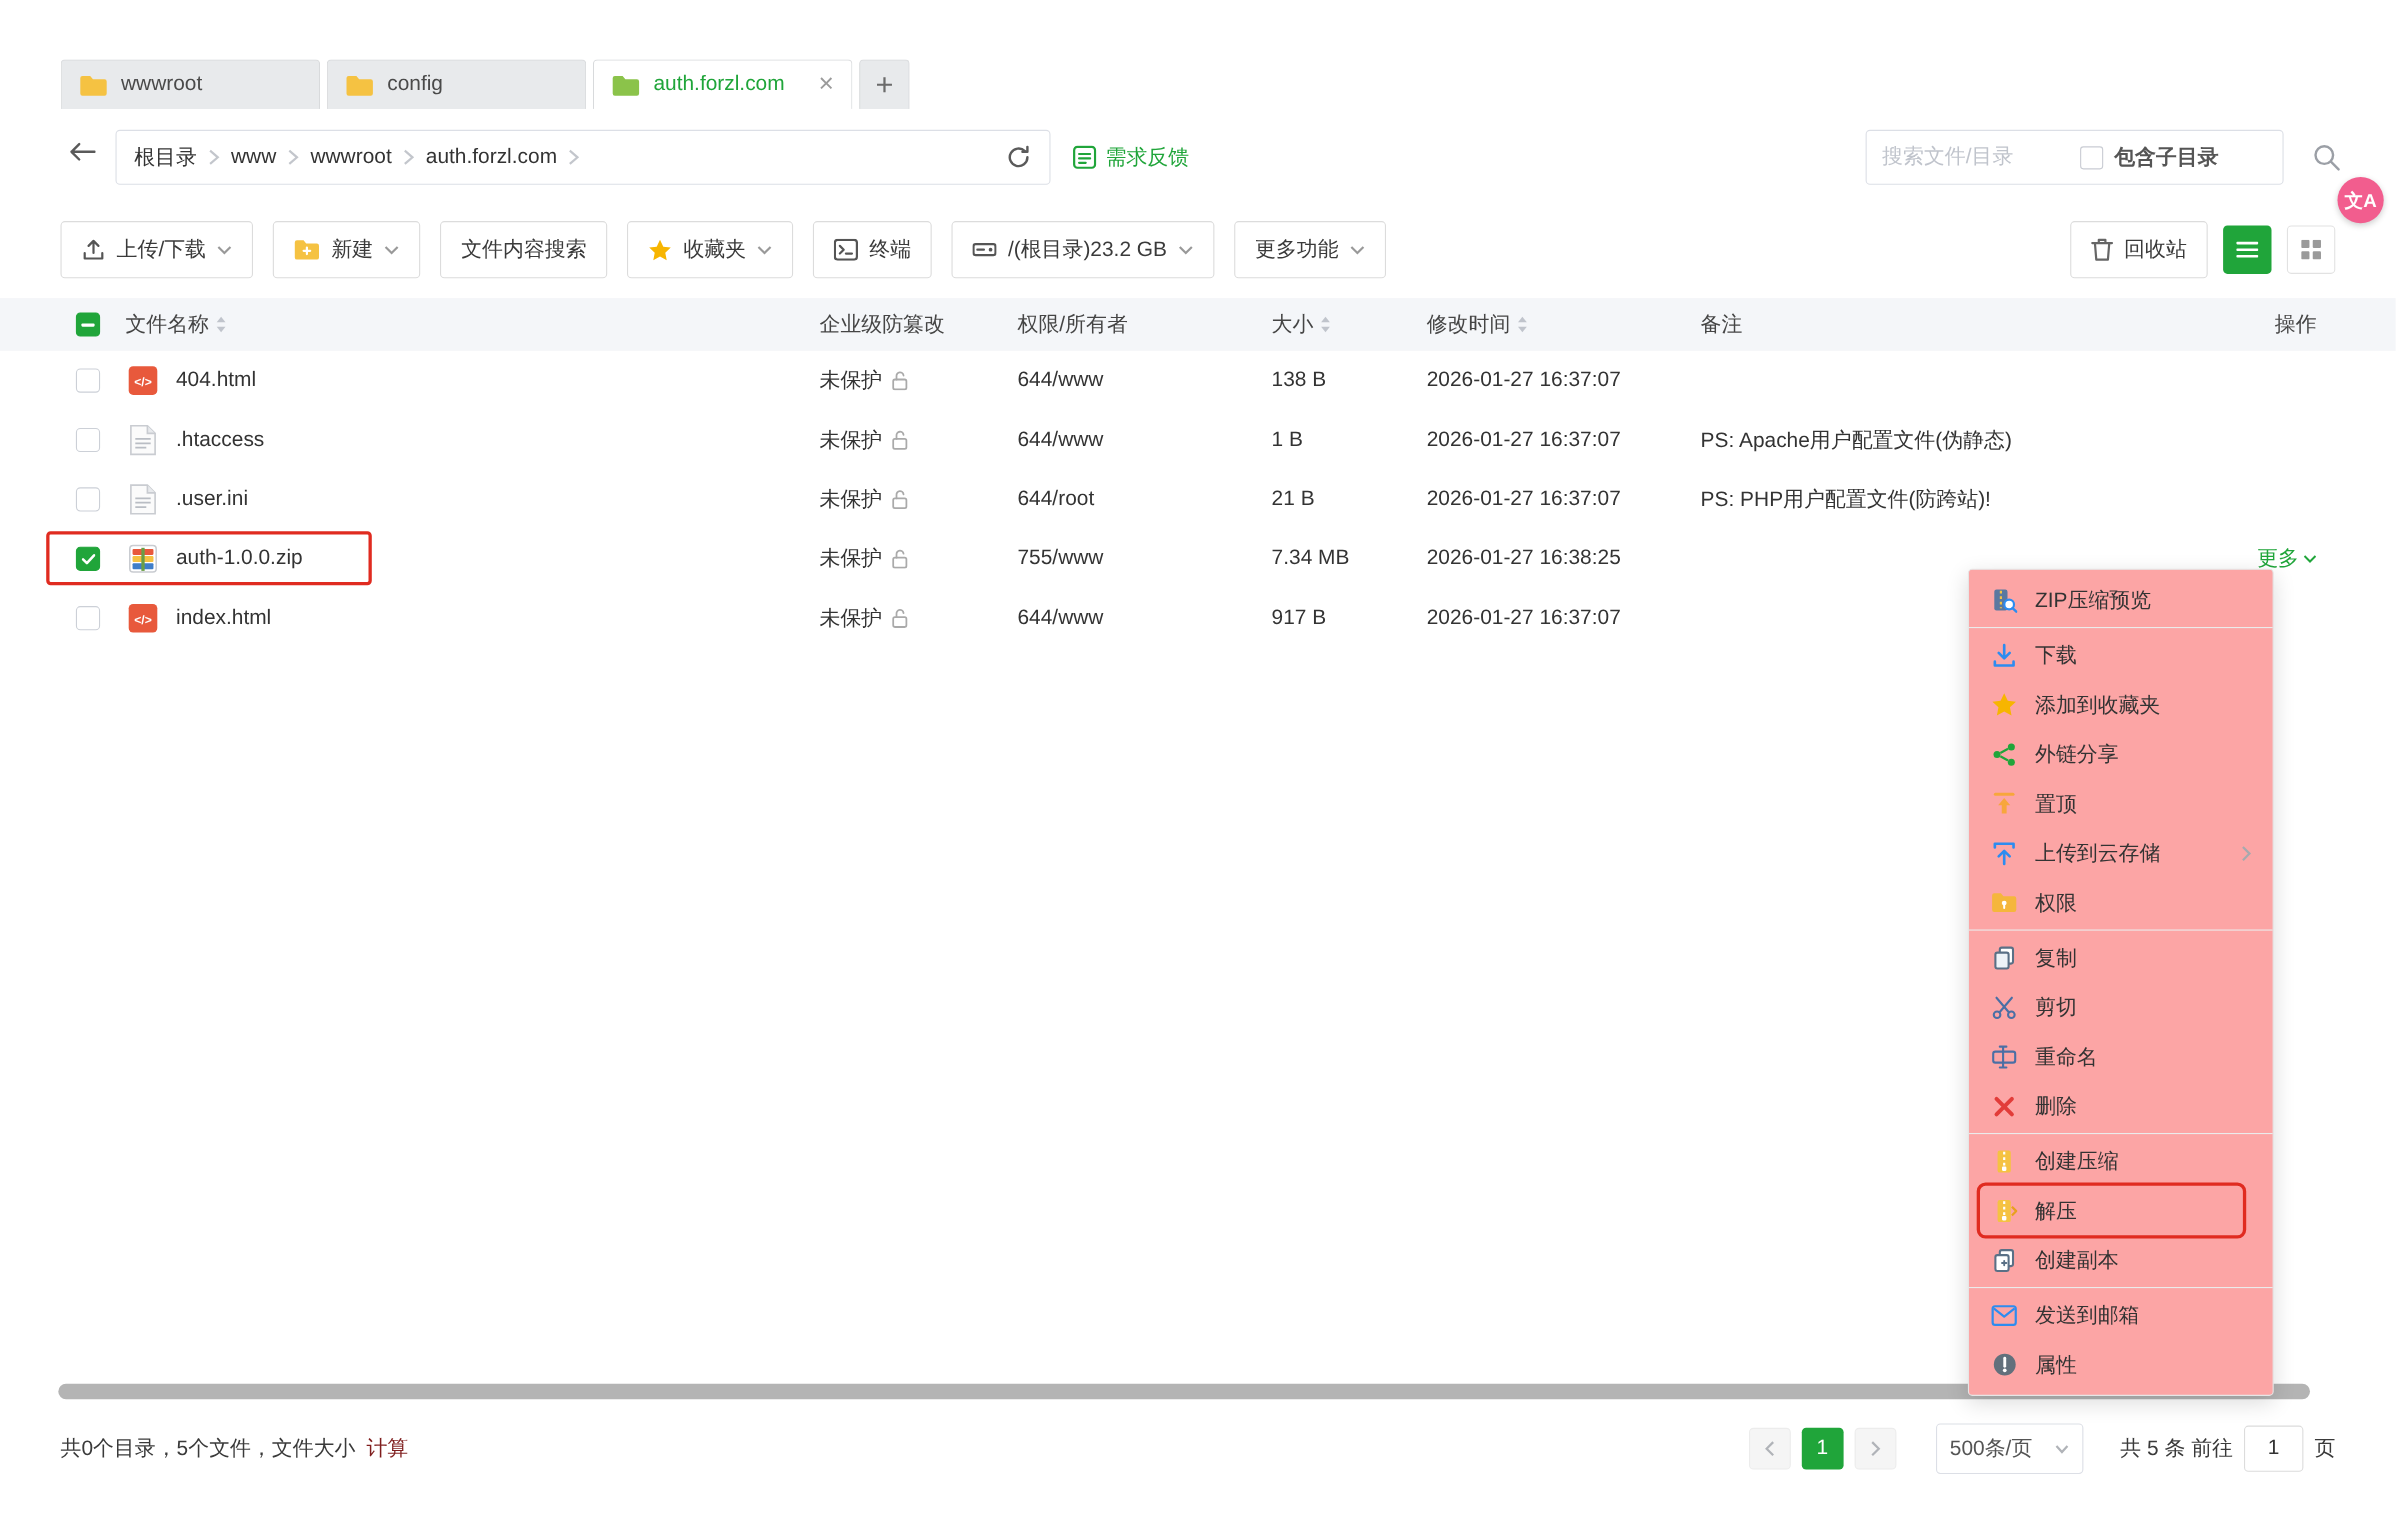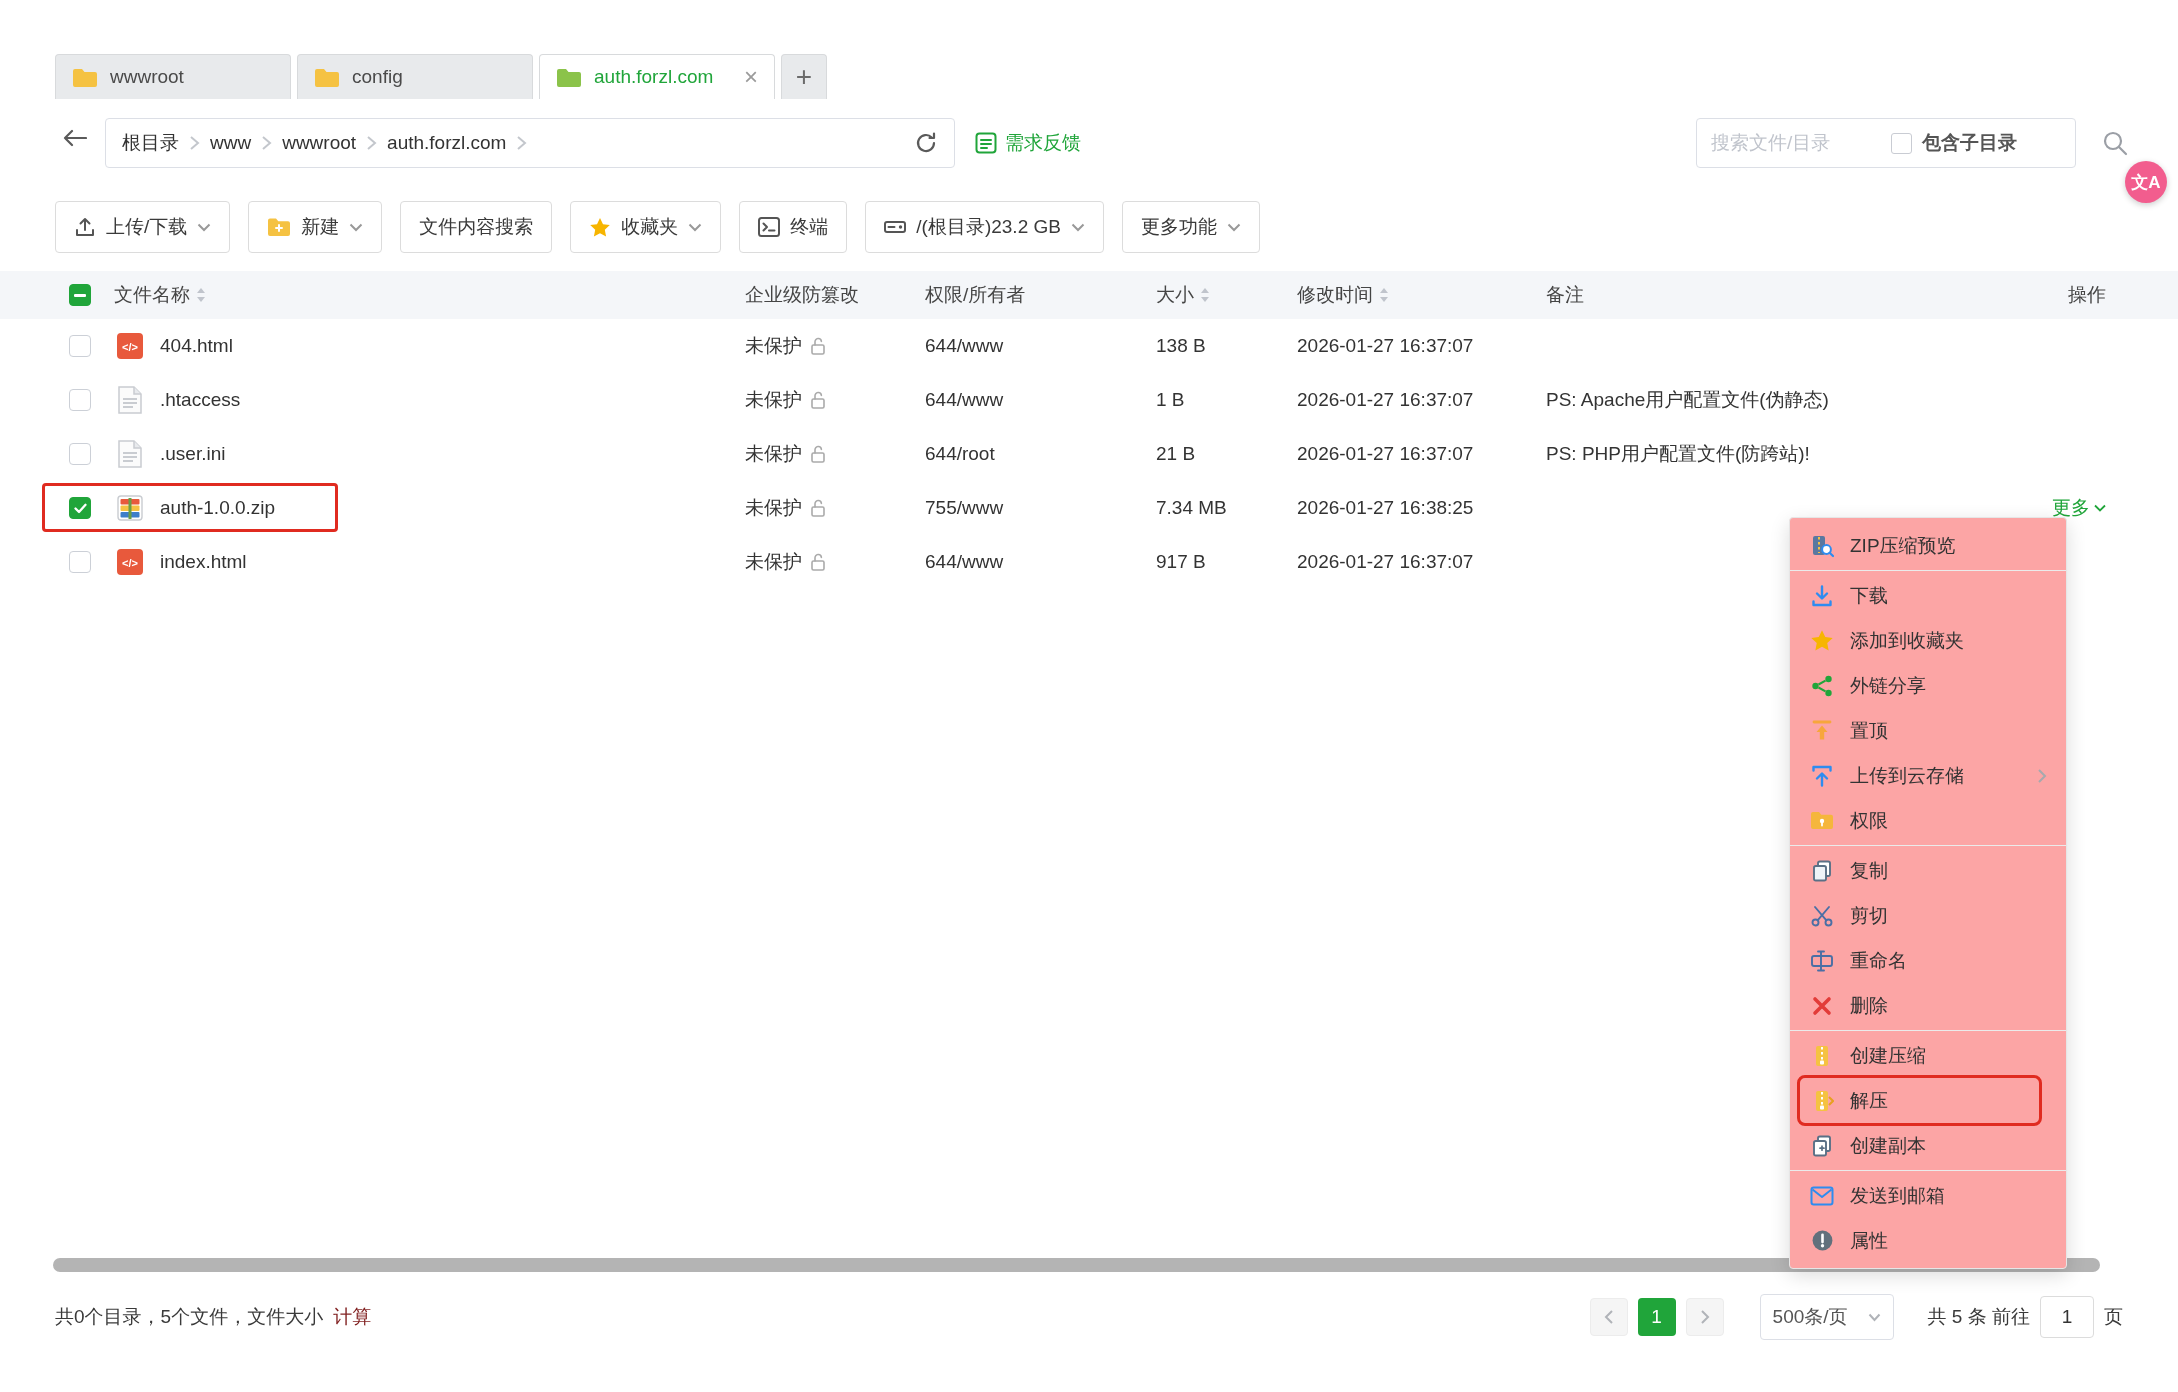--- a/index.html
+++ b/index.html
@@ -291,20 +291,43 @@
       </span>
   </div>
   <div class="tbtn">
     <span>更多功能</span>
     <span>
         <svg width="14" height="9" viewBox="0 0 14 9">
           <path d="M1.5 1.5 7 7l5.5-5.5" stroke="#999" stroke-width="2" fill="none"></path>
         </svg>
       </span>
   </div>
+  <div class="toolbar-right">
+    <div class="tbtn">
+      <span>
+        <svg width="20" height="22" viewBox="0 0 20 22">
+            <path d="M1 5h18M7 5V2h6v3M3.5 5l1.2 15h10.6L16.5 5" stroke="#666" stroke-width="2" fill="none" stroke-linecap="round" stroke-linejoin="round"></path>
+          </svg>
+      </span>
+      <span>回收站</span>
+    </div>
+    <div class="view-btn list">
+      <svg width="20" height="16" viewBox="0 0 20 16">
+          <path d="M1 2h18M1 8h18M1 14h18" stroke="#fff" stroke-width="2.4" stroke-linecap="round"></path>
+        </svg>
+    </div>
+    <div class="view-btn grid">
+      <svg width="18" height="18" viewBox="0 0 18 18">
+          <rect x="0" y="0" width="7.5" height="7.5" rx="1" fill="#9a9a9a"></rect>
+          <rect x="10.5" y="0" width="7.5" height="7.5" rx="1" fill="#9a9a9a"></rect>
+          <rect x="0" y="10.5" width="7.5" height="7.5" rx="1" fill="#9a9a9a"></rect>
+          <rect x="10.5" y="10.5" width="7.5" height="7.5" rx="1" fill="#9a9a9a"></rect>
+        </svg>
+    </div>
+  </div>
 </div>
 
 <div class="tbl-header">
   <div>
       <span class="cb ind">
         <span class="ind-bar"></span>
       </span>
     </div>
   <div class="hcell">
     <span>文件名称</span>

